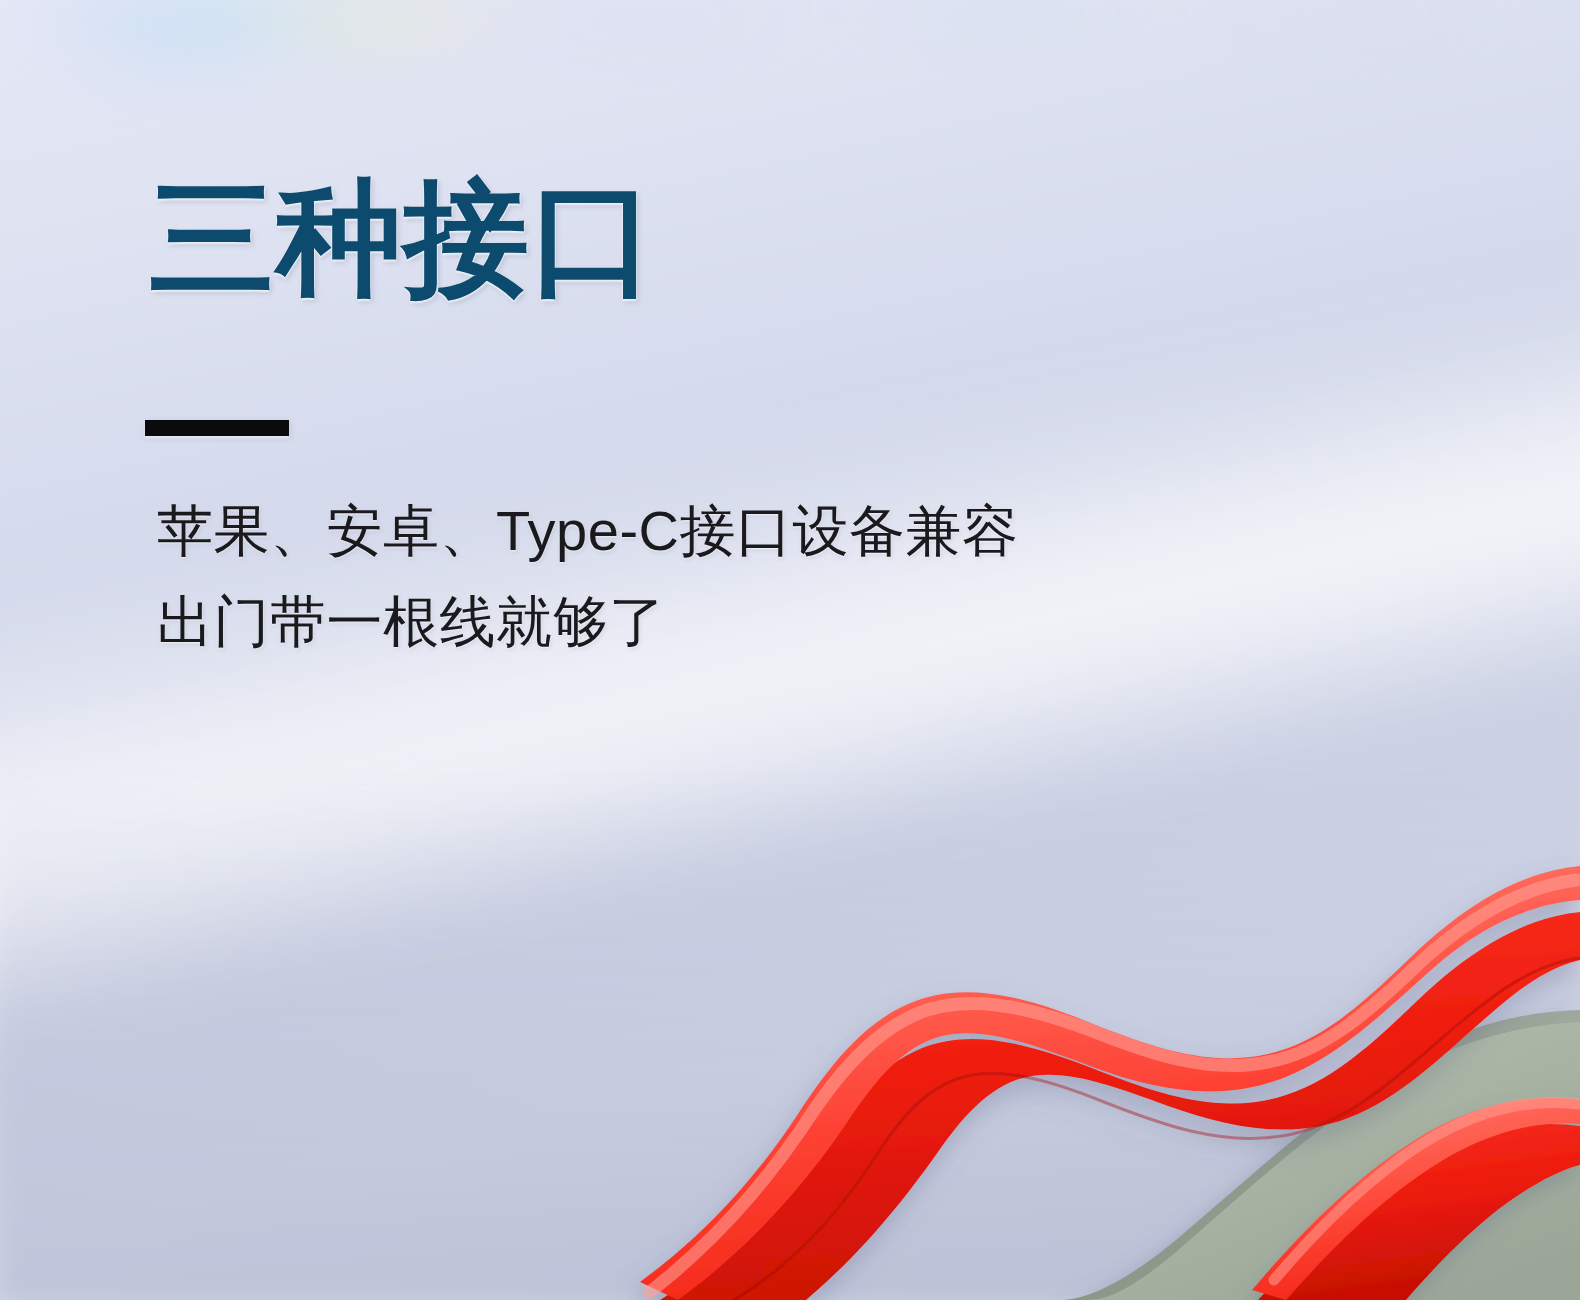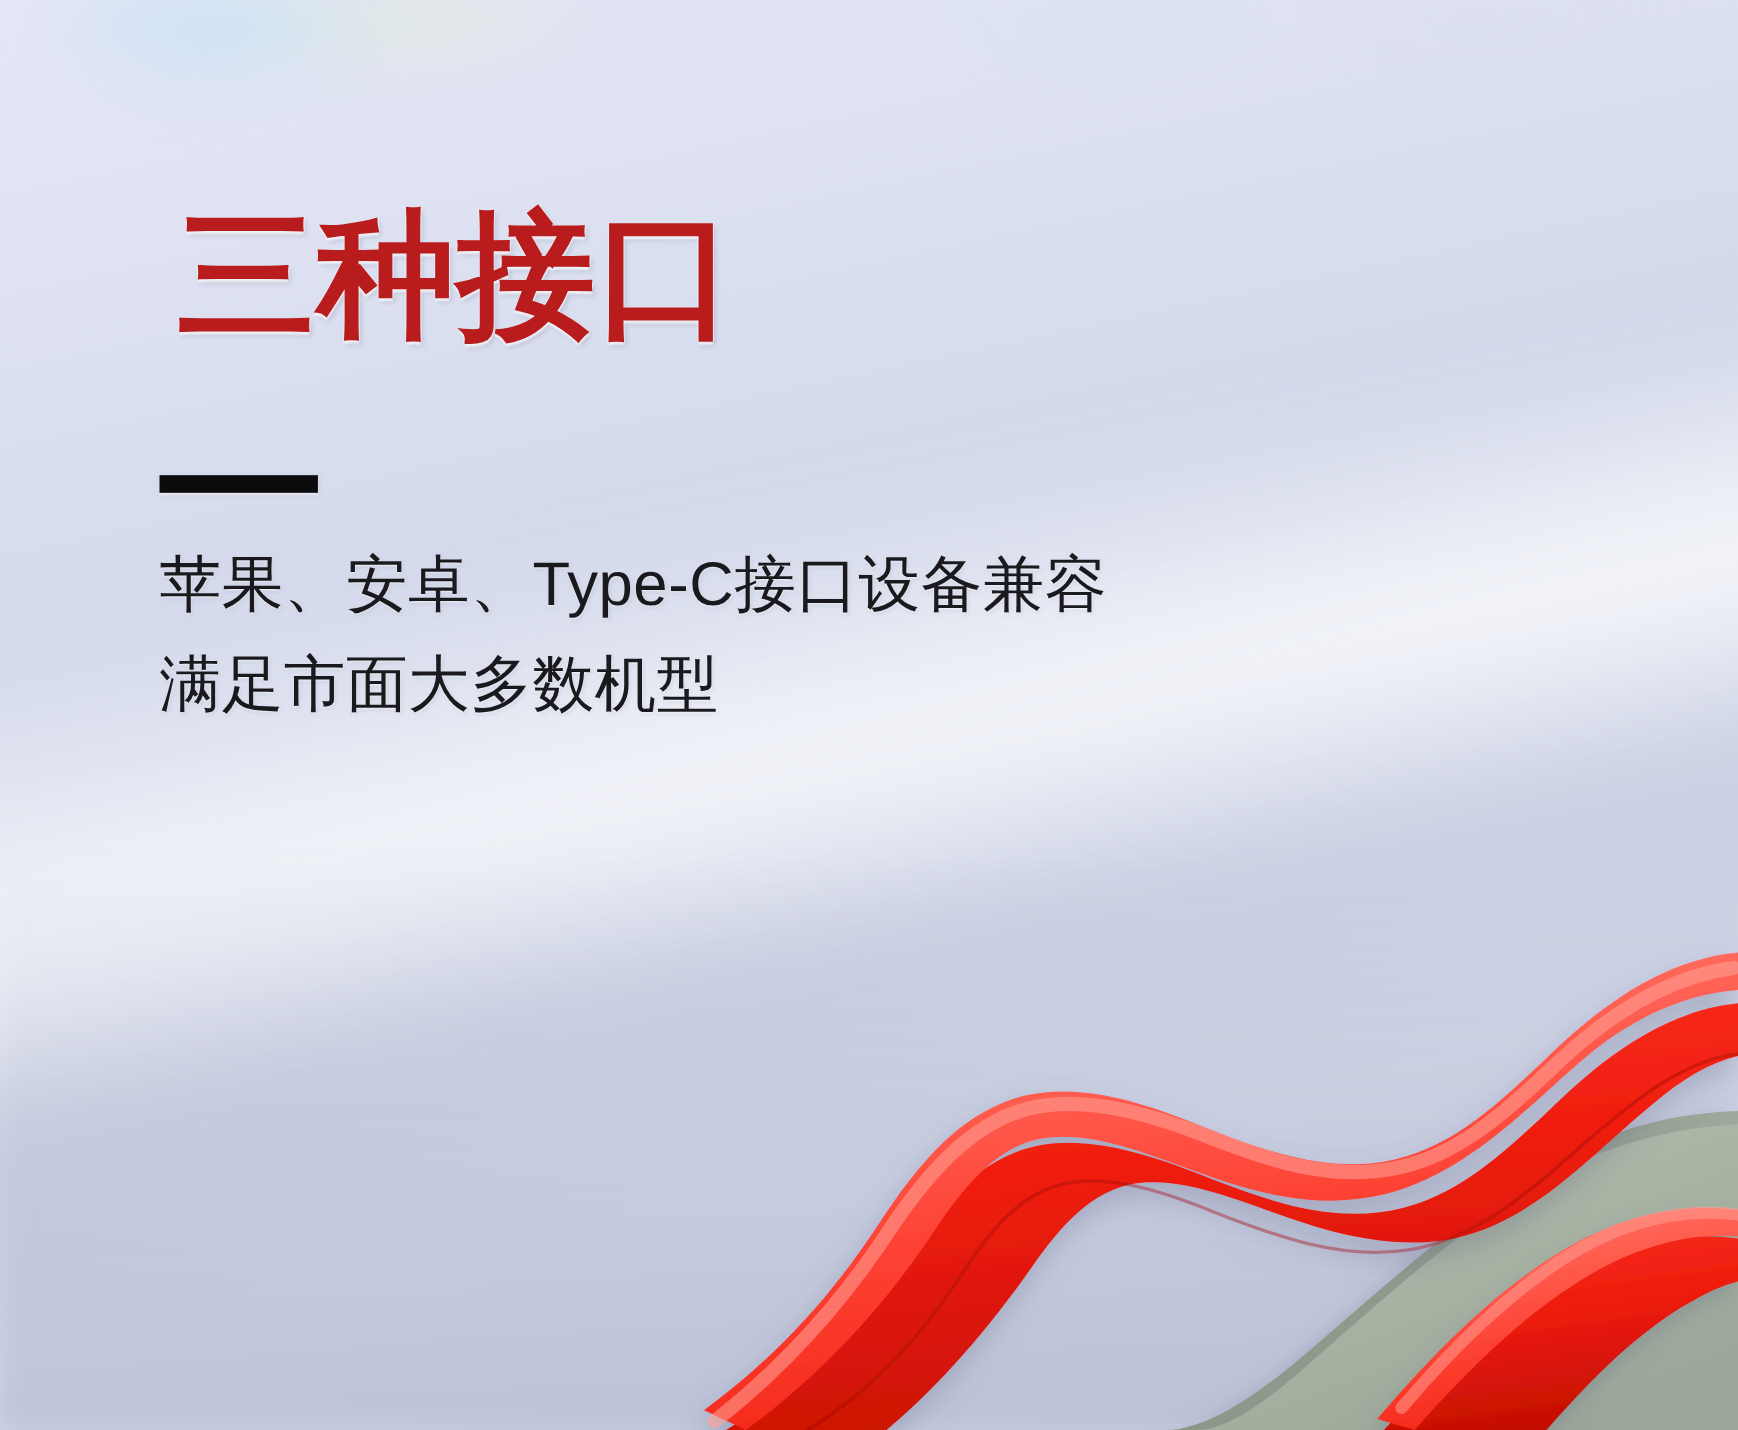--- a/index.html
+++ b/index.html
@@ -101,24 +101,24 @@
 
   
   .content {
     position: absolute;
     left: 145px;
     top: 0;
     width: 1260px;
   }
 
   .headline {
-    margin: 16px;
+    margin: 4px;
     padding: 0;
     font-weight: 700;
-    color: #b91c1c;
+    color: #0c4a6e;
     letter-spacing: 1px;
     line-height: 1.0;
   }
   .headline .hl-line {
     display: block;
     white-space: nowrap;
     text-shadow:
        0 2px 2px rgba(255,255,255,0.75),
        1px 0 0 rgba(255,255,255,0.45),
       -1px 0 0 rgba(255,255,255,0.35),
@@ -135,21 +135,21 @@
 
   .divider {
     width: 144px;
     height: 16px;
     background: #0b0b0d;
     margin-top: 118px;
     box-shadow: 0 2px 3px rgba(255,255,255,0.70), 1px 2px 5px rgba(120,128,158,0.35);
   }
 
   .subtitle {
-    margin: 0;
+    margin: 12px;
     padding-top: 38px;
     font-size: 56px;
     font-weight: 400;
     color: #1a1a1e;
     line-height: 1.62;
     letter-spacing: 0.5px;
     text-shadow: 0 1px 2px rgba(255,255,255,0.72), 1px 2px 4px rgba(120,128,158,0.22);
   }
   .subtitle .sub-line { display: block; white-space: nowrap; }
 </style>
@@ -296,17 +296,17 @@
   <div class="content">
 
     <h1 class="headline">
       <span class="hl-line hl-line-1">三种接口</span>
     </h1>
 
     <div class="divider"></div>
 
     <p class="subtitle">
       <span class="sub-line">苹果、安卓、Type-C接口设备兼容</span>
-      <span class="sub-line">满足市面大多数机型</span>
+      <span class="sub-line">出门带一根线就够了</span>
     </p>
 
   </div>
 </div>
 
 </body></html>

